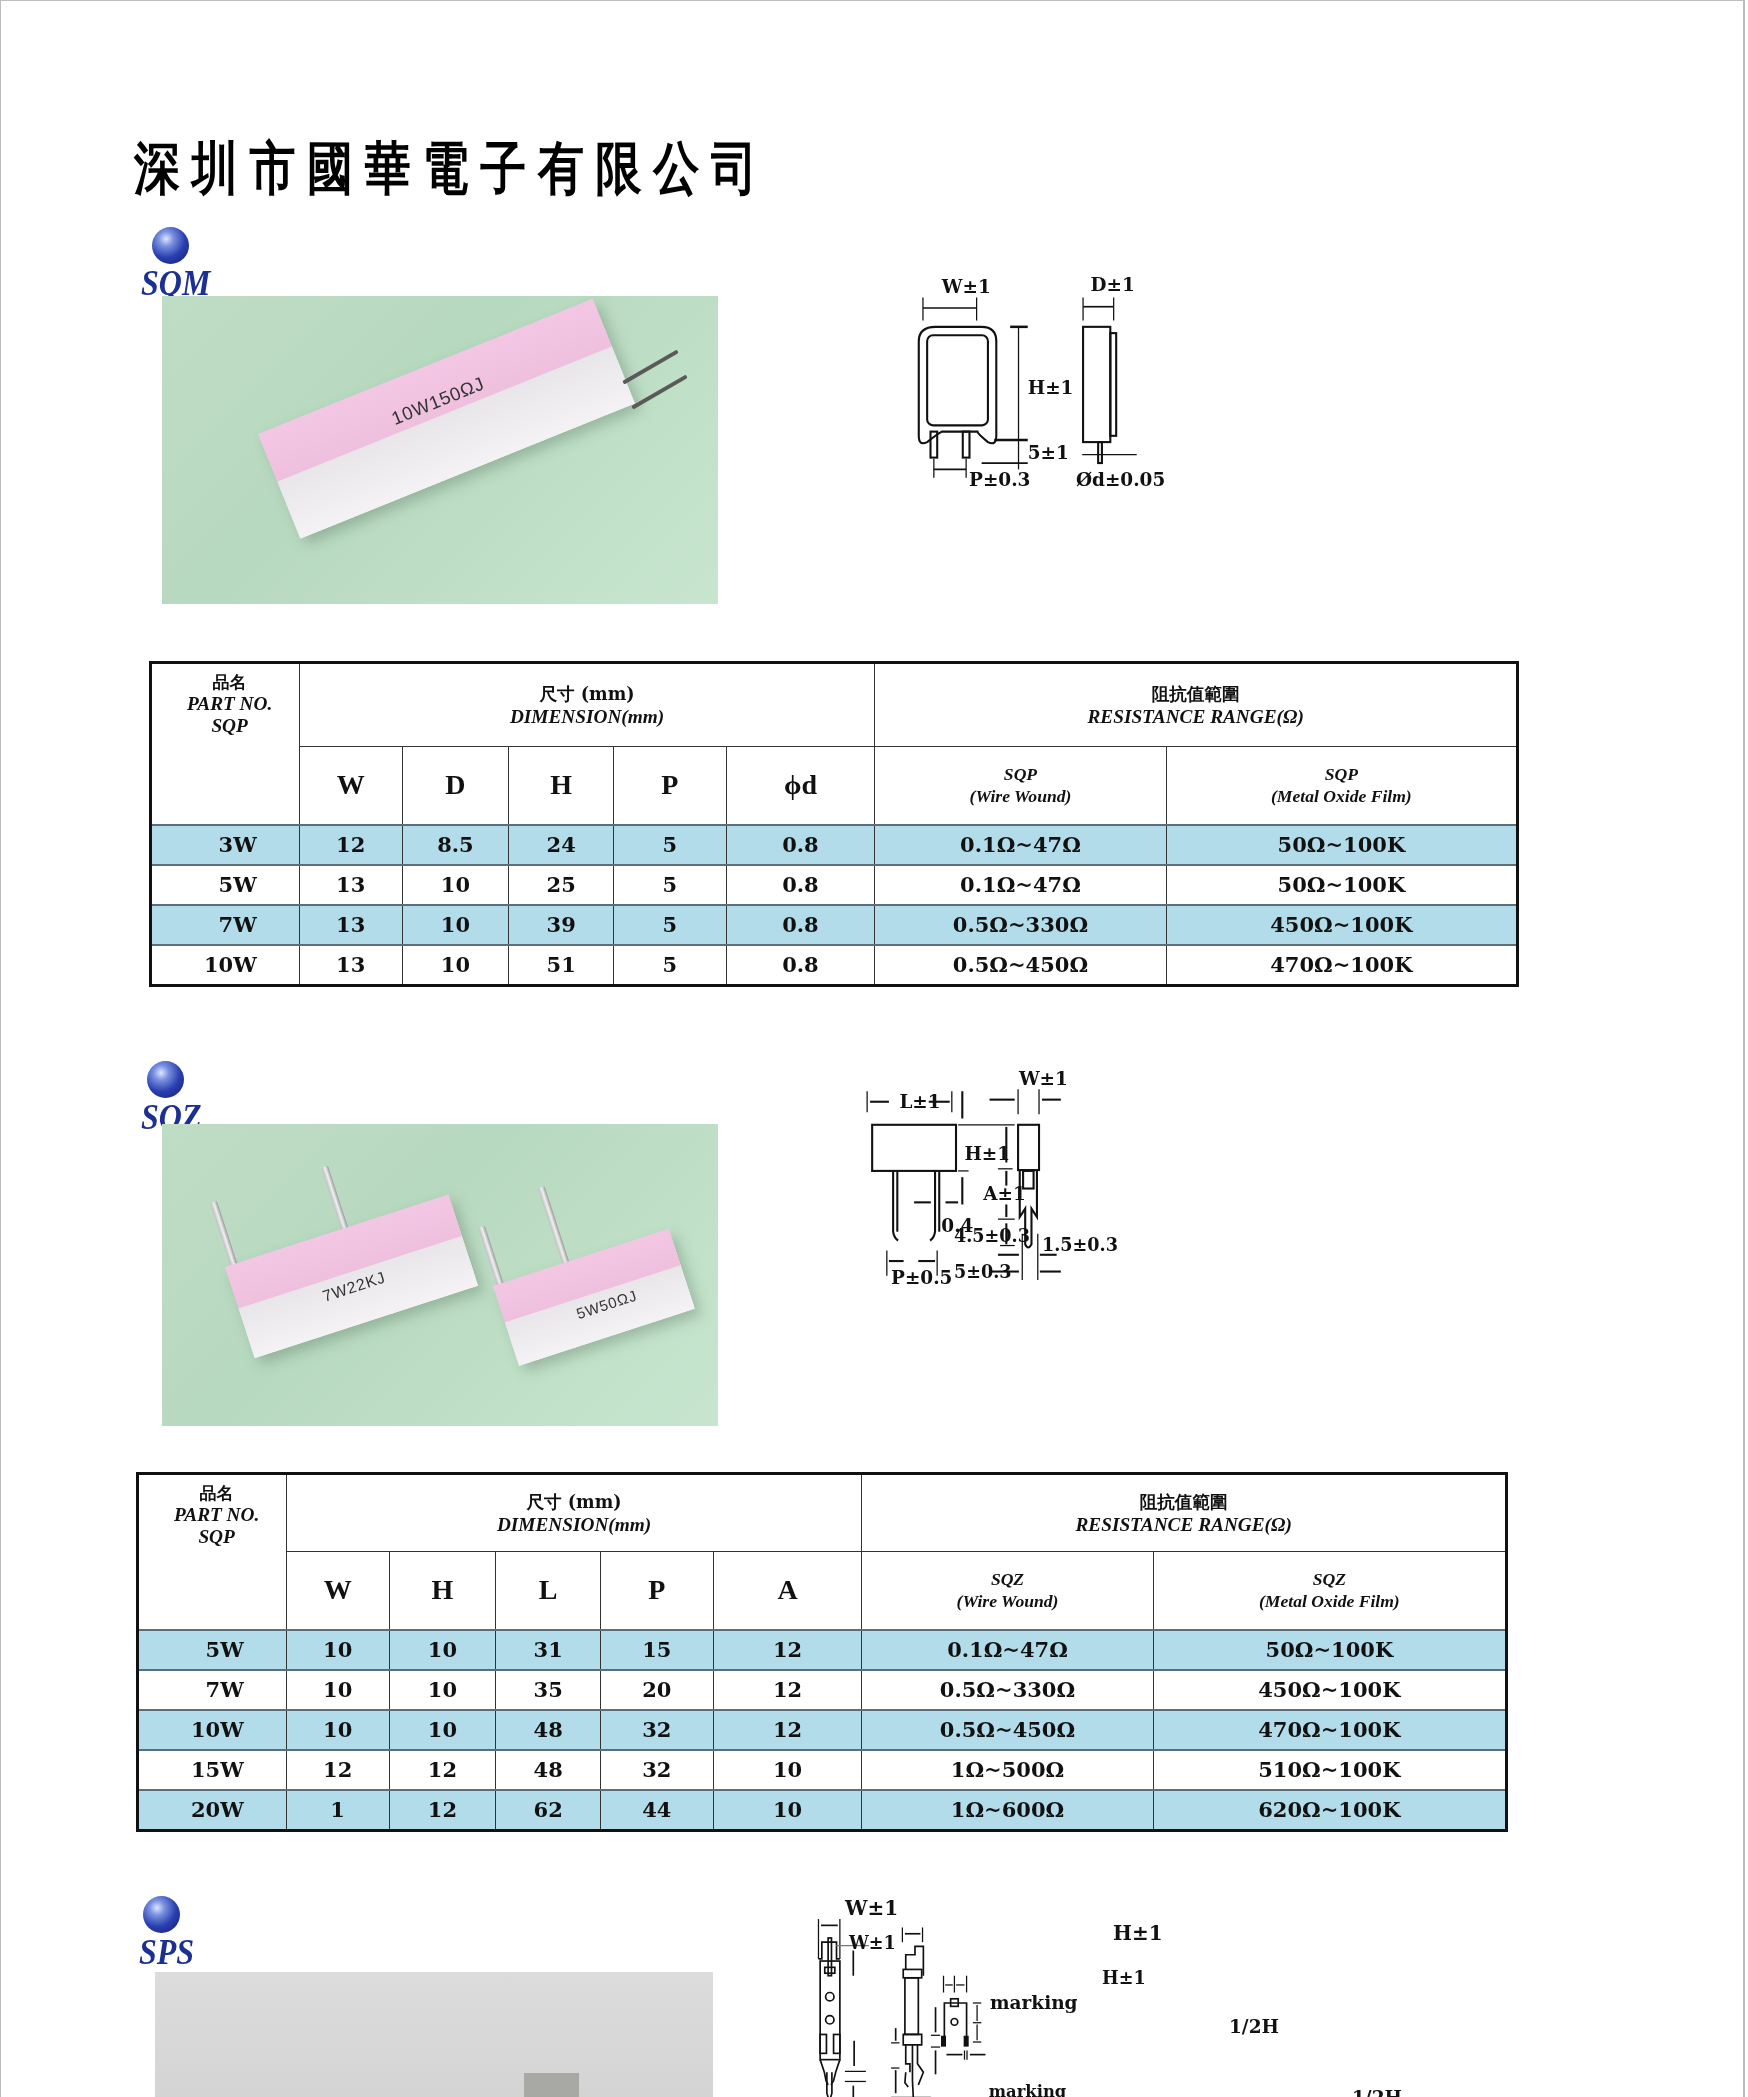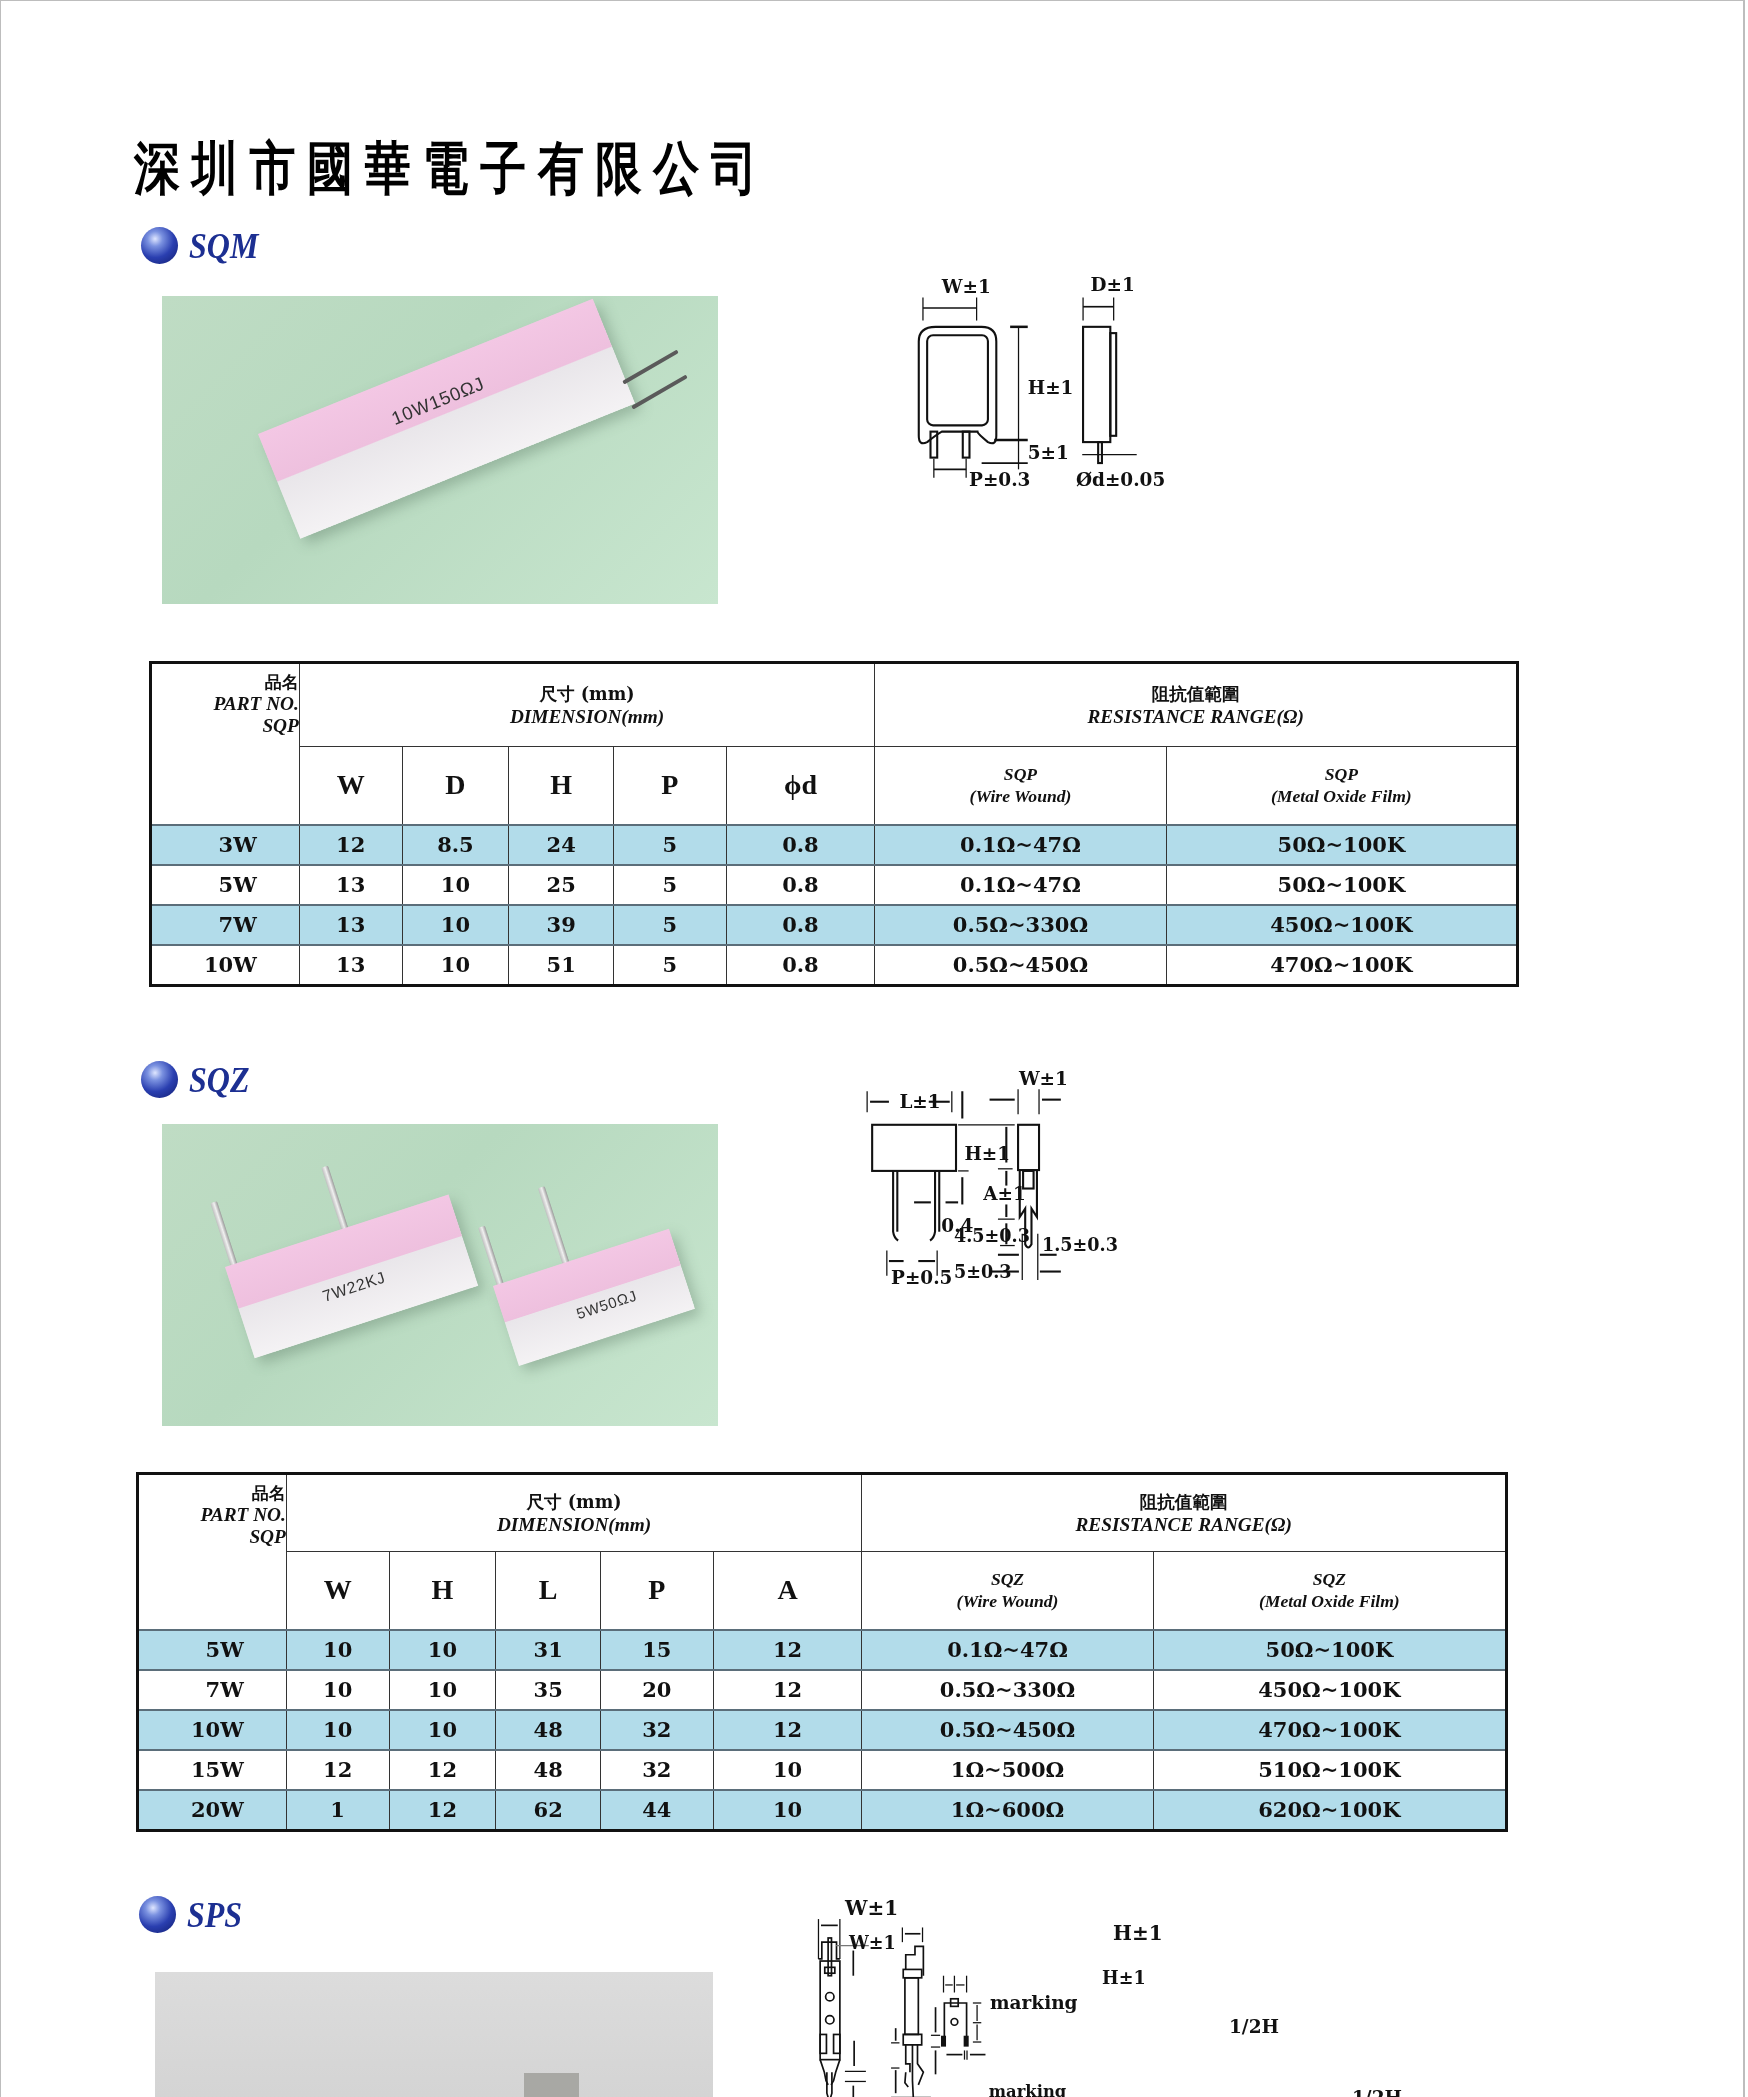--- a/index.html
+++ b/index.html
@@ -12,21 +12,21 @@
     border-top: 1.7px solid #bdbdbd; border-left: 1.7px solid #bdbdbd;
     border-right: 2.1px solid #bdbdbd; border-bottom: 2.1px solid #8a8a8a;
     box-sizing: border-box;
   }
   .company-title {
     position: absolute; left: 134px; top: 130px;
     font-family: "DejaVu Sans", sans-serif; font-weight: bold;
     font-size: 46px; letter-spacing: 11.7px; color: #000;
     transform: scaleY(1.25); transform-origin: left top;
   }
-  .section-head { position: absolute; display: flex; align-items: center; }
+  .section-head { position: absolute; display: flex; align-items: center; flex-direction: column; }
   .ball {
     width: 37px; height: 37px; border-radius: 50%;
     background: radial-gradient(circle at 38% 32%, #dfe6ff 0%, #7a91e0 22%, #2a3fb0 55%, #101c6e 100%);
     margin-right: 11px;
   }
   .section-label {
     font-family: "Liberation Serif", serif; font-style: italic; font-weight: bold;
     font-size: 32px; color: #1c2f92; transform: scaleY(1.15);
   }
   .photo { position: absolute; overflow: hidden; }
@@ -47,21 +47,21 @@
   .diagram svg text { font-family: "DejaVu Serif", serif; font-weight: bold; fill: #111; }
 
   table.spec {
     position: absolute; border-collapse: collapse; border: 3.4px solid #111;
     font-family: "DejaVu Serif", serif;
   }
   table.spec td, table.spec th {
     border: 1.3px solid #333; text-align: center; padding: 0;
   }
   table.spec .hdr-part {
-    text-align: right; vertical-align: top; padding: 6.7px 0 0 8.4px;
+    text-align: center; vertical-align: top; padding: 6.7px 0 0 8.4px;
     font-size: 17px; font-weight: bold; line-height: 22px;
   }
   .hdr-part .it { font-style: italic; font-family: Liberation Serif, serif; font-size: 19.3px; }
   .grp-title { font-size: 17.6px; font-weight: bold; line-height: 23.5px; }
   .grp-sub { font-family: "Liberation Serif", serif; font-style: italic; font-weight: bold; font-size: 19.3px; }
   .col-letter { font-size: 28px; font-weight: bold; font-family: "Liberation Serif", serif; }
   .col-res { font-family: "Liberation Serif", serif; font-style: italic; font-weight: bold; font-size: 17.6px; line-height: 22.7px; }
   table.spec tr.data td { font-size: 21px; font-weight: bold; height: 38px; }
   table.spec tr.data td.part { text-align: right; padding-right: 42px; }
   table.spec tr.blue td { background: #b2dcea; }

